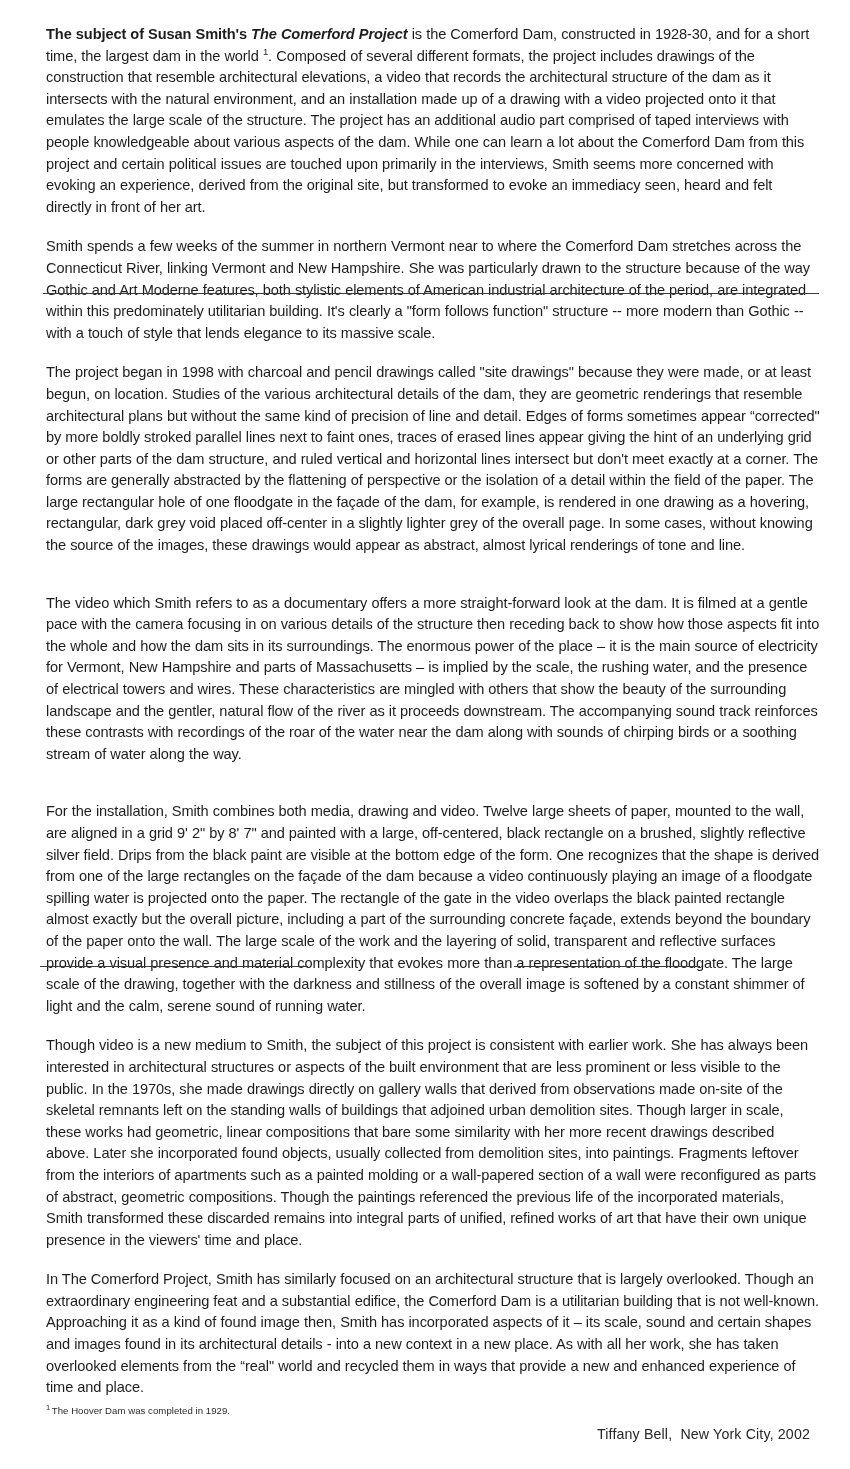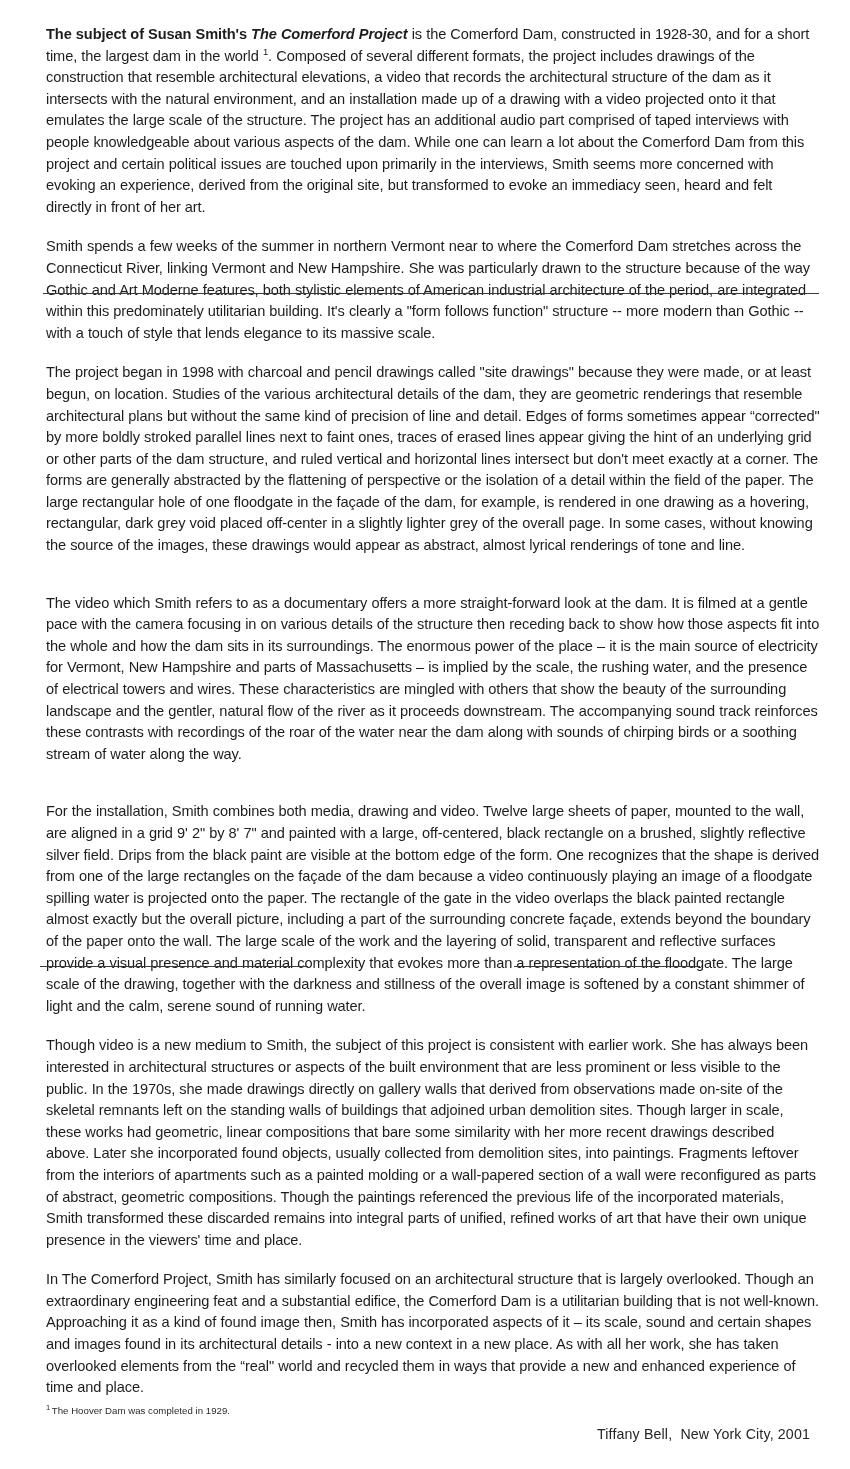--- a/index.html
+++ b/index.html
@@ -117,15 +117,15 @@
     </p>
 
     <p class="para">Though video is a new medium to Smith, the subject of this project is consistent with earlier work. She has always been interested in architectural structures or aspects of the built environment that are less prominent or less visible to the public. In the 1970s, she made drawings directly on gallery walls that derived from observations made on-site of the skeletal remnants left on the standing walls of buildings that adjoined urban demolition sites. Though larger in scale, these works had geometric, linear compositions that bare some similarity with her more recent drawings described above. Later she incorporated found objects, usually collected from demolition sites, into paintings. Fragments leftover from the interiors of apartments such as a painted molding or a wall-papered section of a wall were reconfigured as parts of abstract, geometric compositions. Though the paintings referenced the previous life of the incorporated materials, Smith transformed these discarded remains into integral parts of unified, refined works of art that have their own unique presence in the viewers' time and place.</p>
 
     <p class="para">In The Comerford Project, Smith has similarly focused on an architectural structure that is largely overlooked. Though an extraordinary engineering feat and a substantial edifice, the Comerford Dam is a utilitarian building that is not well-known. Approaching it as a kind of found image then, Smith has incorporated aspects of it – its scale, sound and certain shapes and images found in its architectural details - into a new context in a new place. As with all her work, she has taken overlooked elements from the “real" world and recycled them in ways that provide a new and enhanced experience of time and place.</p>
 
   </div>
 
   <div class="footnote"><sup>1</sup><span>The Hoover Dam was completed in 1929.</span></div>
 
-  <div class="signature">Tiffany Bell,  New York City, 2001</div>
+  <div class="signature">Tiffany Bell,  New York City, 2002</div>
 
 </div>
 
 </body></html>

